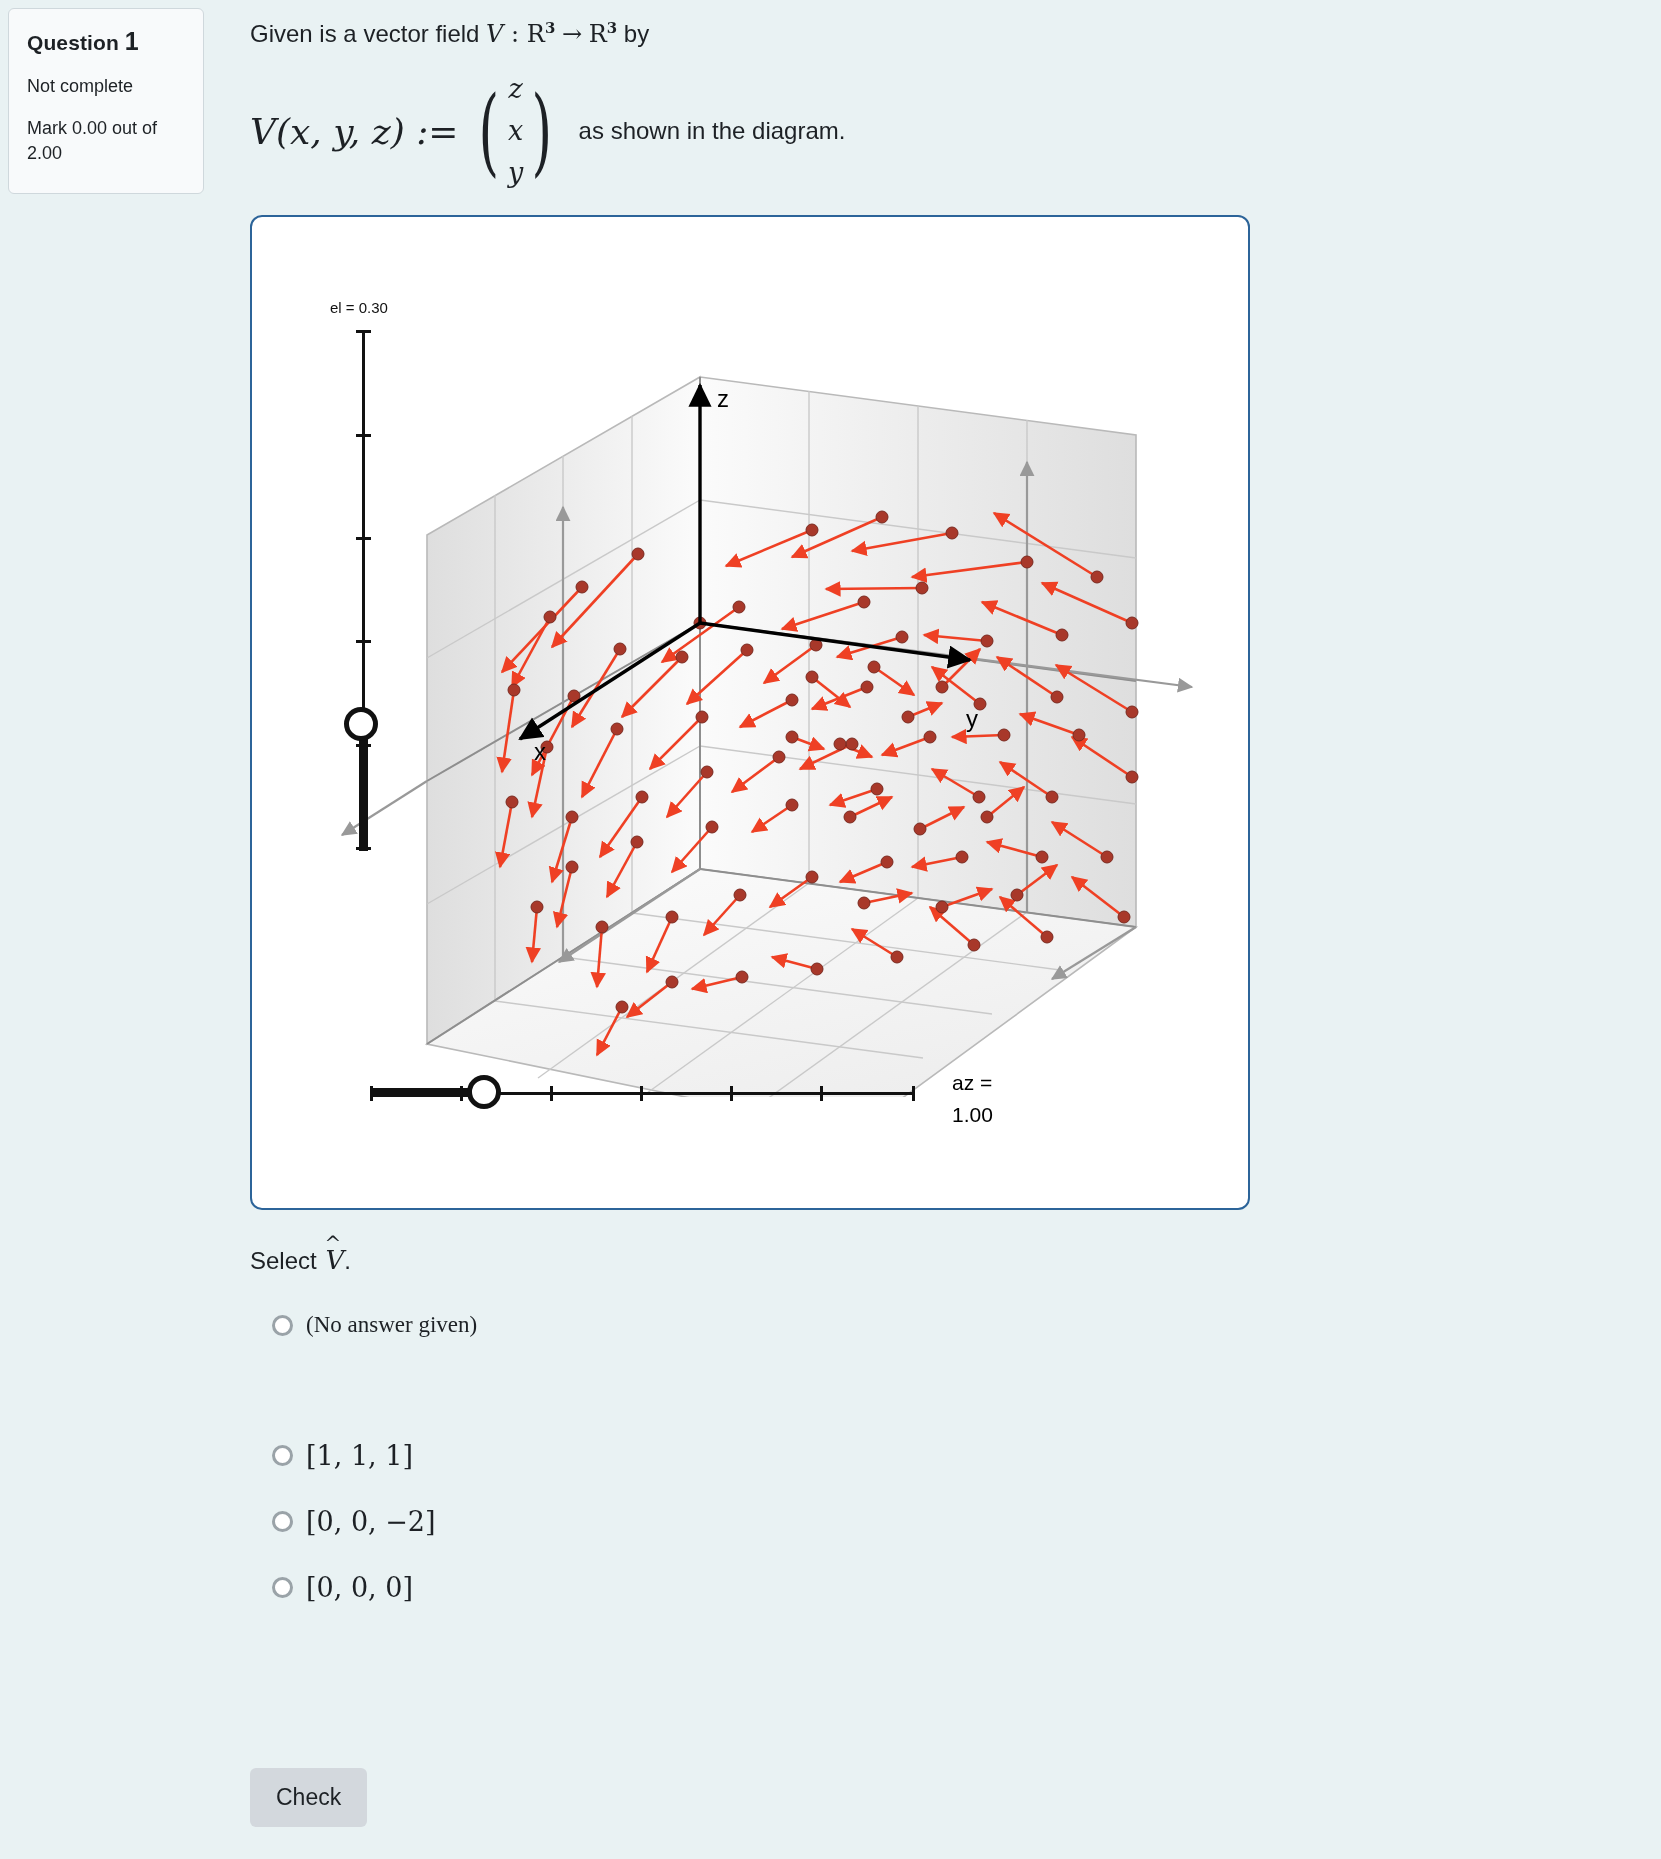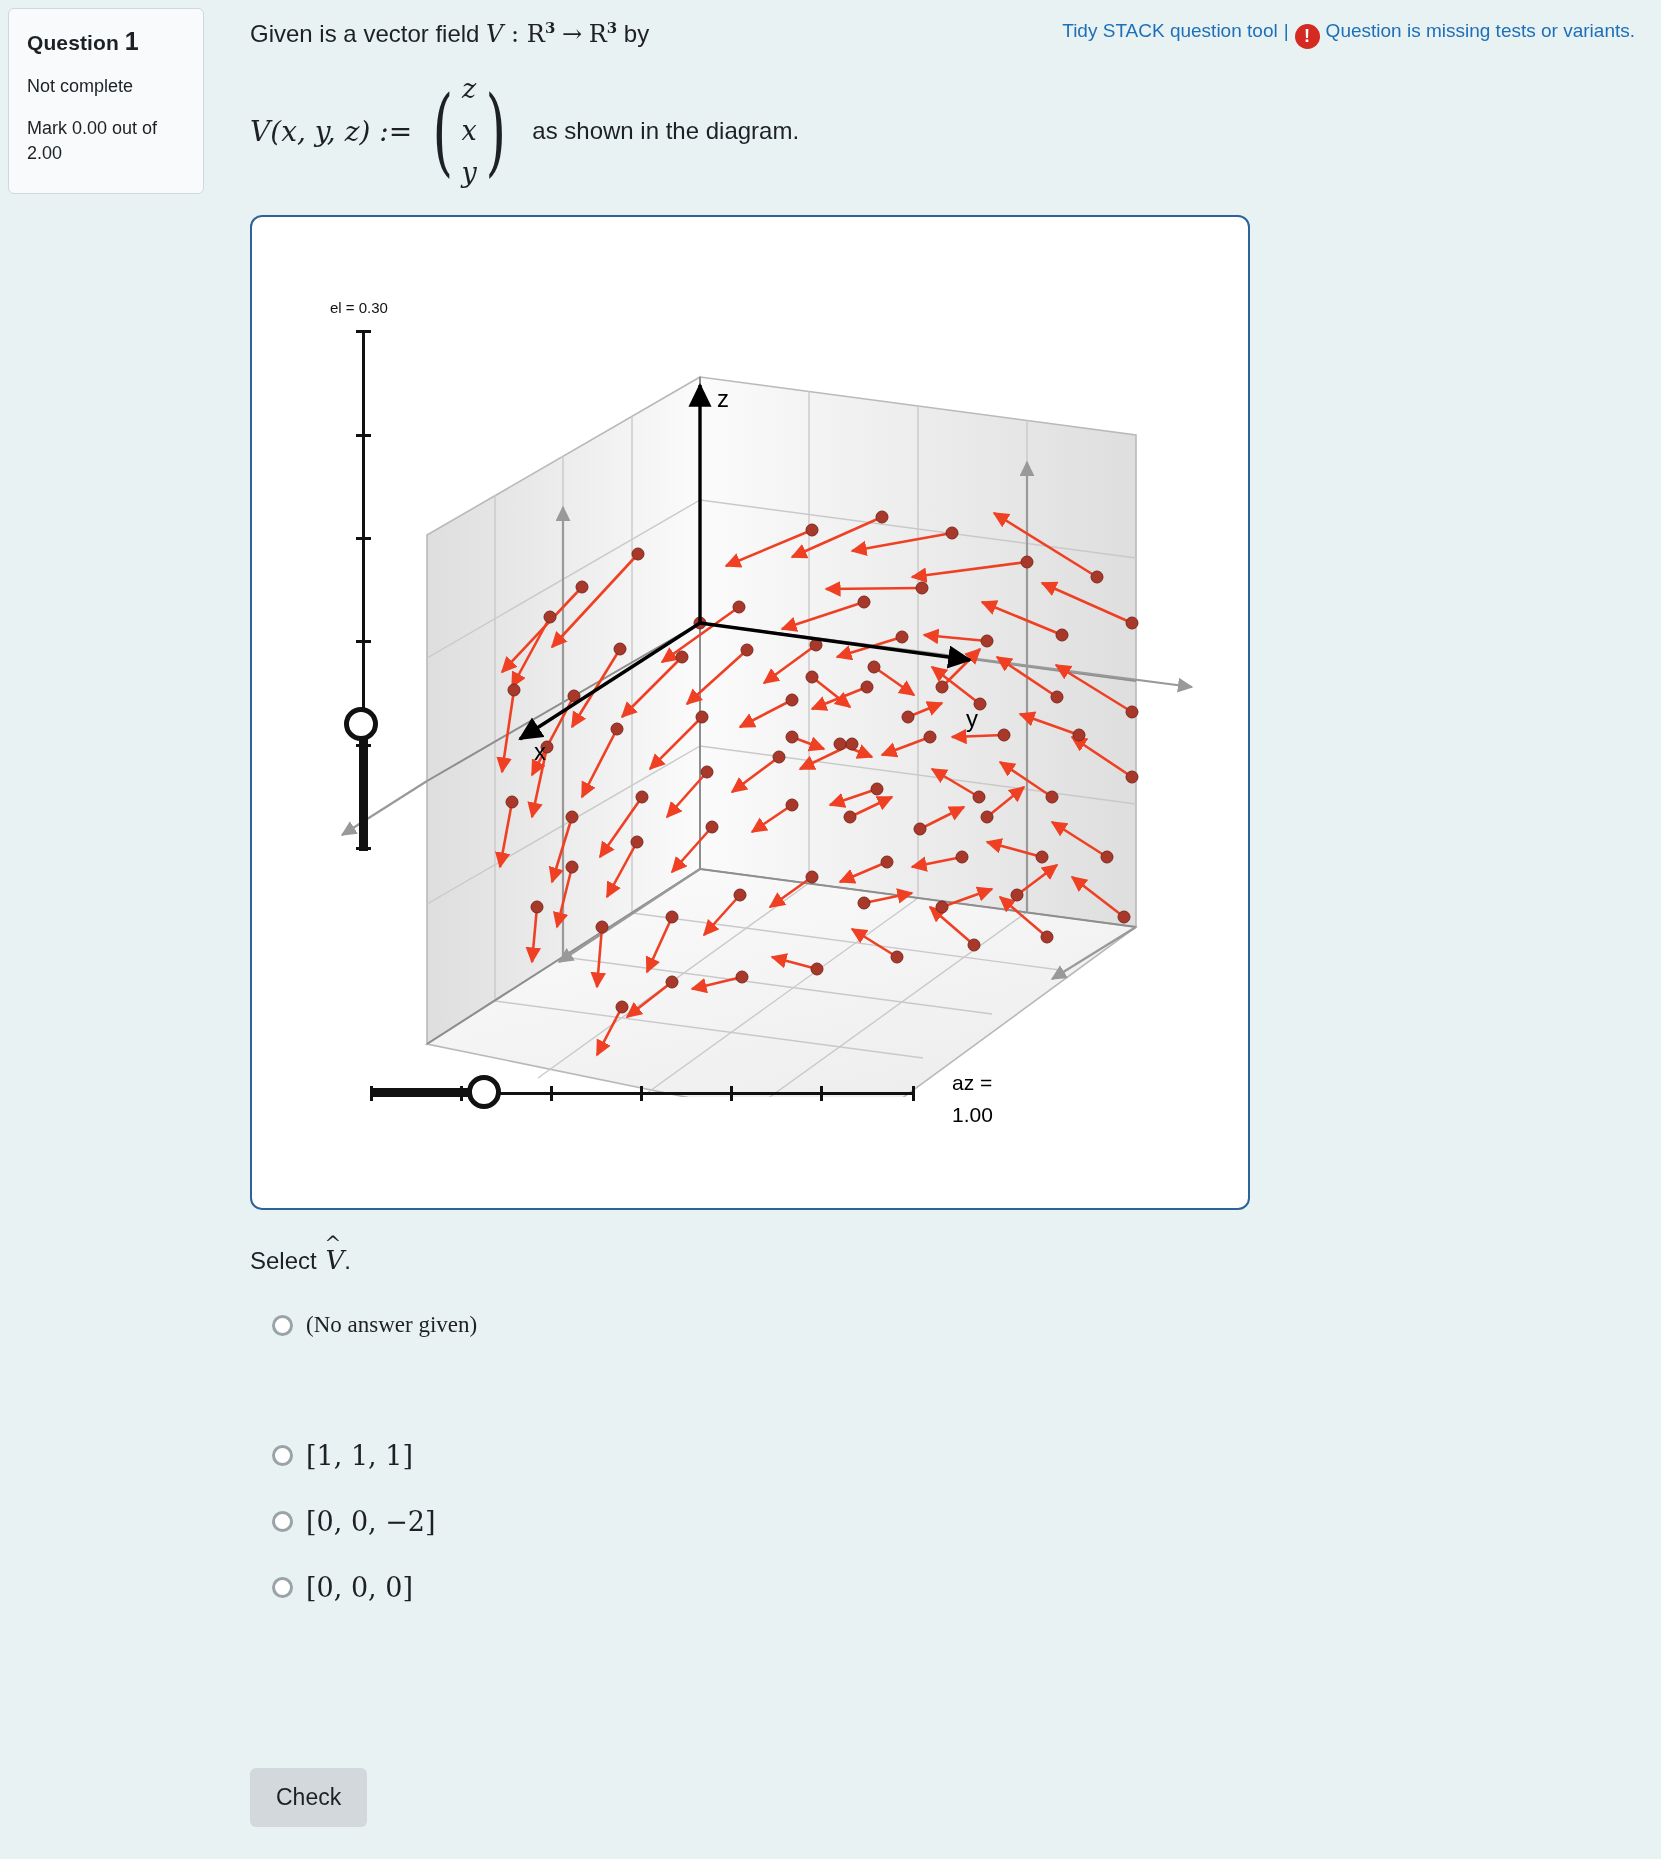--- a/index.html
+++ b/index.html
@@ -41,21 +41,21 @@
   .tidy .sep{color:#1d6fb8;margin:0 4px 0 6px;}
   .errIcon{
     display:inline-block;width:25px;height:25px;border-radius:50%;
     background:#d42a22;color:#fff;font-weight:bold;font-size:18px;
     text-align:center;line-height:25px;vertical-align:-5px;margin:0 6px 0 2px;
     font-family:"Liberation Sans",sans-serif;
   }
 
   
   .formula-row{display:flex;align-items:center;margin-top:18px;margin-left:0;}
-  .fmath{font-family:"DejaVu Serif", serif;font-size:28px;font-style:italic;}
+  .fmath{font-family:"DejaVu Serif", serif;font-size:36px;font-style:italic;}
   .matrix{display:inline-flex;align-items:center;margin:0 14px 0 12px;}
   .paren{font-size:96px;font-family:"DejaVu Serif",serif;line-height:.72;transform:scaleX(.55);display:inline-block;}
   .mcol{display:flex;flex-direction:column;align-items:center;
         font-family:"DejaVu Serif",serif;font-style:italic;font-size:27px;line-height:1.55;}
   .astext{font-size:24px;font-family:"Liberation Sans",sans-serif;margin-left:4px;}
 
   
   .jsx-panel{
     position:absolute;left:28px;top:215px;width:1000px;height:995px;
     background:#ffffff;border:2px solid #2c6499;border-radius:12px;
@@ -131,23 +131,20 @@
         <span class="mcol">
           <span>z</span>
           <span>x</span>
           <span>y</span>
         </span>
         <span class="paren">)</span>
       </span>
       <span class="astext">as shown in the diagram.</span>
     </div>
 
-    <div class="tidy">
-      <a href="#">Tidy STACK question tool</a><span class="sep">|</span><span class="errIcon">!</span><a href="#">Question is missing tests or variants.</a>
-    </div>
   </div>
 
   <div class="jsx-panel">
 
     <div class="jsx-stage">
 
       <svg width="996" height="880" viewBox="0 0 996 880" style="position:absolute;left:0;top:0;">
         <defs>
           <linearGradient id="wallL" x1="0" y1="0" x2="1" y2="0">
             <stop offset="0%" stop-color="#dedede"></stop>

